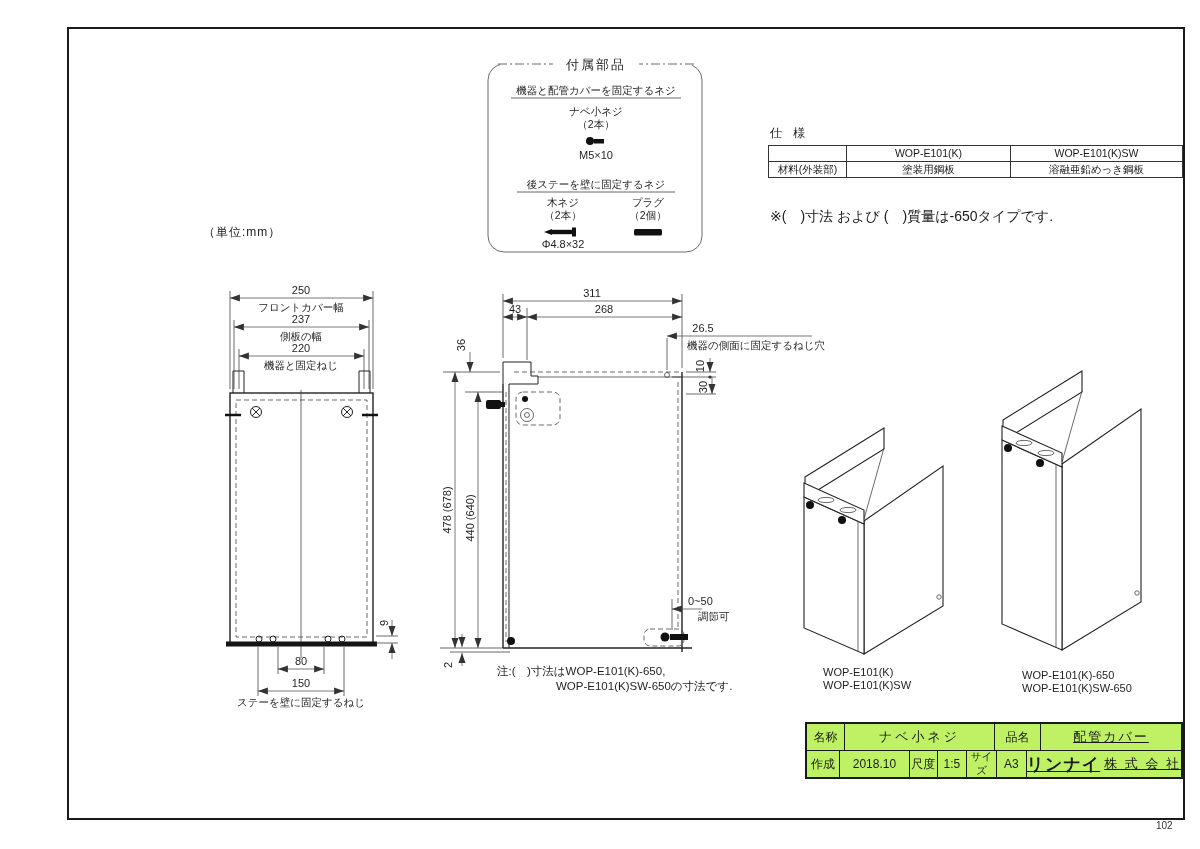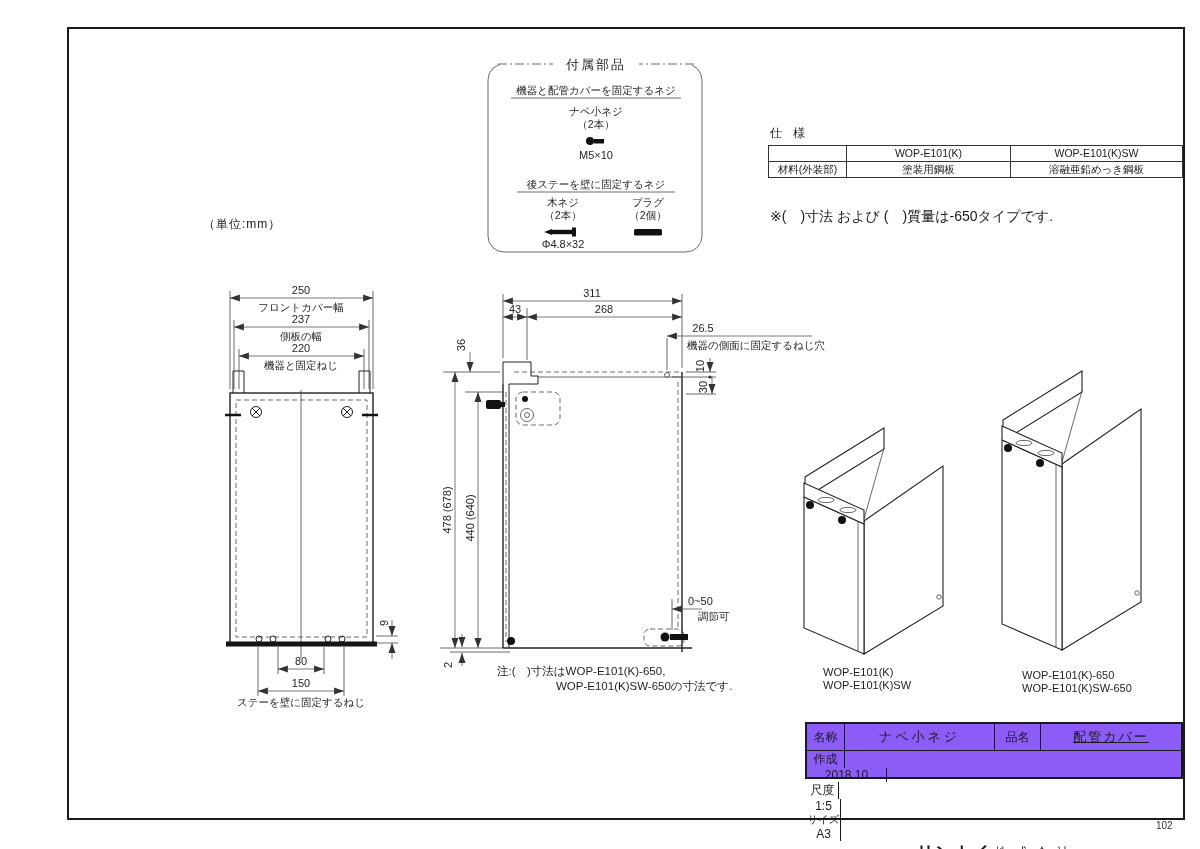--- a/index.html
+++ b/index.html
@@ -11,39 +11,39 @@
   svg text{fill:#1f1f1f;font-family:"Liberation Sans","DejaVu Sans",sans-serif;}
   .ol{stroke:#222;stroke-width:1.4;fill:none;}
   .ol2{stroke:#222;stroke-width:1;fill:none;}
   .tl{stroke:#444;stroke-width:0.8;fill:none;}
   .dl{stroke:#555;stroke-width:0.8;fill:none;}
   .dash{stroke-dasharray:5 3;}
   .cdash{stroke-dasharray:9 3 2 3;}
   .face{fill:#ffffff;stroke:#222;stroke-width:1.1;}
   .dimtxt{font-size:11px;}
   .lbltxt{font-size:10.5px;}
-  .unit{position:absolute;left:203px;top:216px;font-size:12px;letter-spacing:1px;}
+  .unit{position:absolute;left:203px;top:224px;font-size:12px;letter-spacing:1px;}
   
   #specwrap{position:absolute;left:768px;top:125px;width:416px;}
   #spectitle{font-size:12px;letter-spacing:4px;margin:0 0 3px 2px;}
   table.spec{border-collapse:collapse;width:414px;table-layout:fixed;}
   table.spec td{border:1px solid #333;text-align:center;vertical-align:middle;
                 font-size:10.5px;padding:0;line-height:1.25;height:15px;overflow:hidden;white-space:nowrap;}
   table.spec td.lab{letter-spacing:0px;}
   table.spec tr.colorrow td{height:30px;font-size:9.5px;}
   #specnote{position:absolute;left:770px;top:208px;font-size:14px;}
   
   #tblock{position:absolute;left:805px;top:722px;width:378px;border:2px solid #1a1a1a;
-          box-sizing:border-box;background:#8b5cf6;}
+          box-sizing:border-box;background:#bef264;}
   .tb-row{display:flex;border-bottom:1px solid #1a1a1a;}
   .tb-row:last-child{border-bottom:none;}
   .tb-cell{border-right:1px solid #1a1a1a;display:flex;align-items:center;justify-content:center;
            box-sizing:border-box;font-size:12px;text-align:center;}
   .tb-cell:last-child{border-right:none;text-decoration:underline;}
-  .h27{height:26px;} .h45{height:44px;} .h28{height:26px;flex-direction:column;}
+  .h27{height:26px;} .h45{height:44px;} .h28{height:26px;}
   .modelcell{flex-direction:column;line-height:1.3;font-size:12.5px;}
   .company{font-size:13px;letter-spacing:2px;white-space:nowrap;text-align:right;}
   .brand{font-weight:bold;font-size:17px;letter-spacing:1px;margin-right:4px;}
   #pagenum{position:absolute;left:1156px;top:820px;font-size:10px;color:#333;}
 </style>
 </head>
 <body>
 
 <div id="canvas">
 

